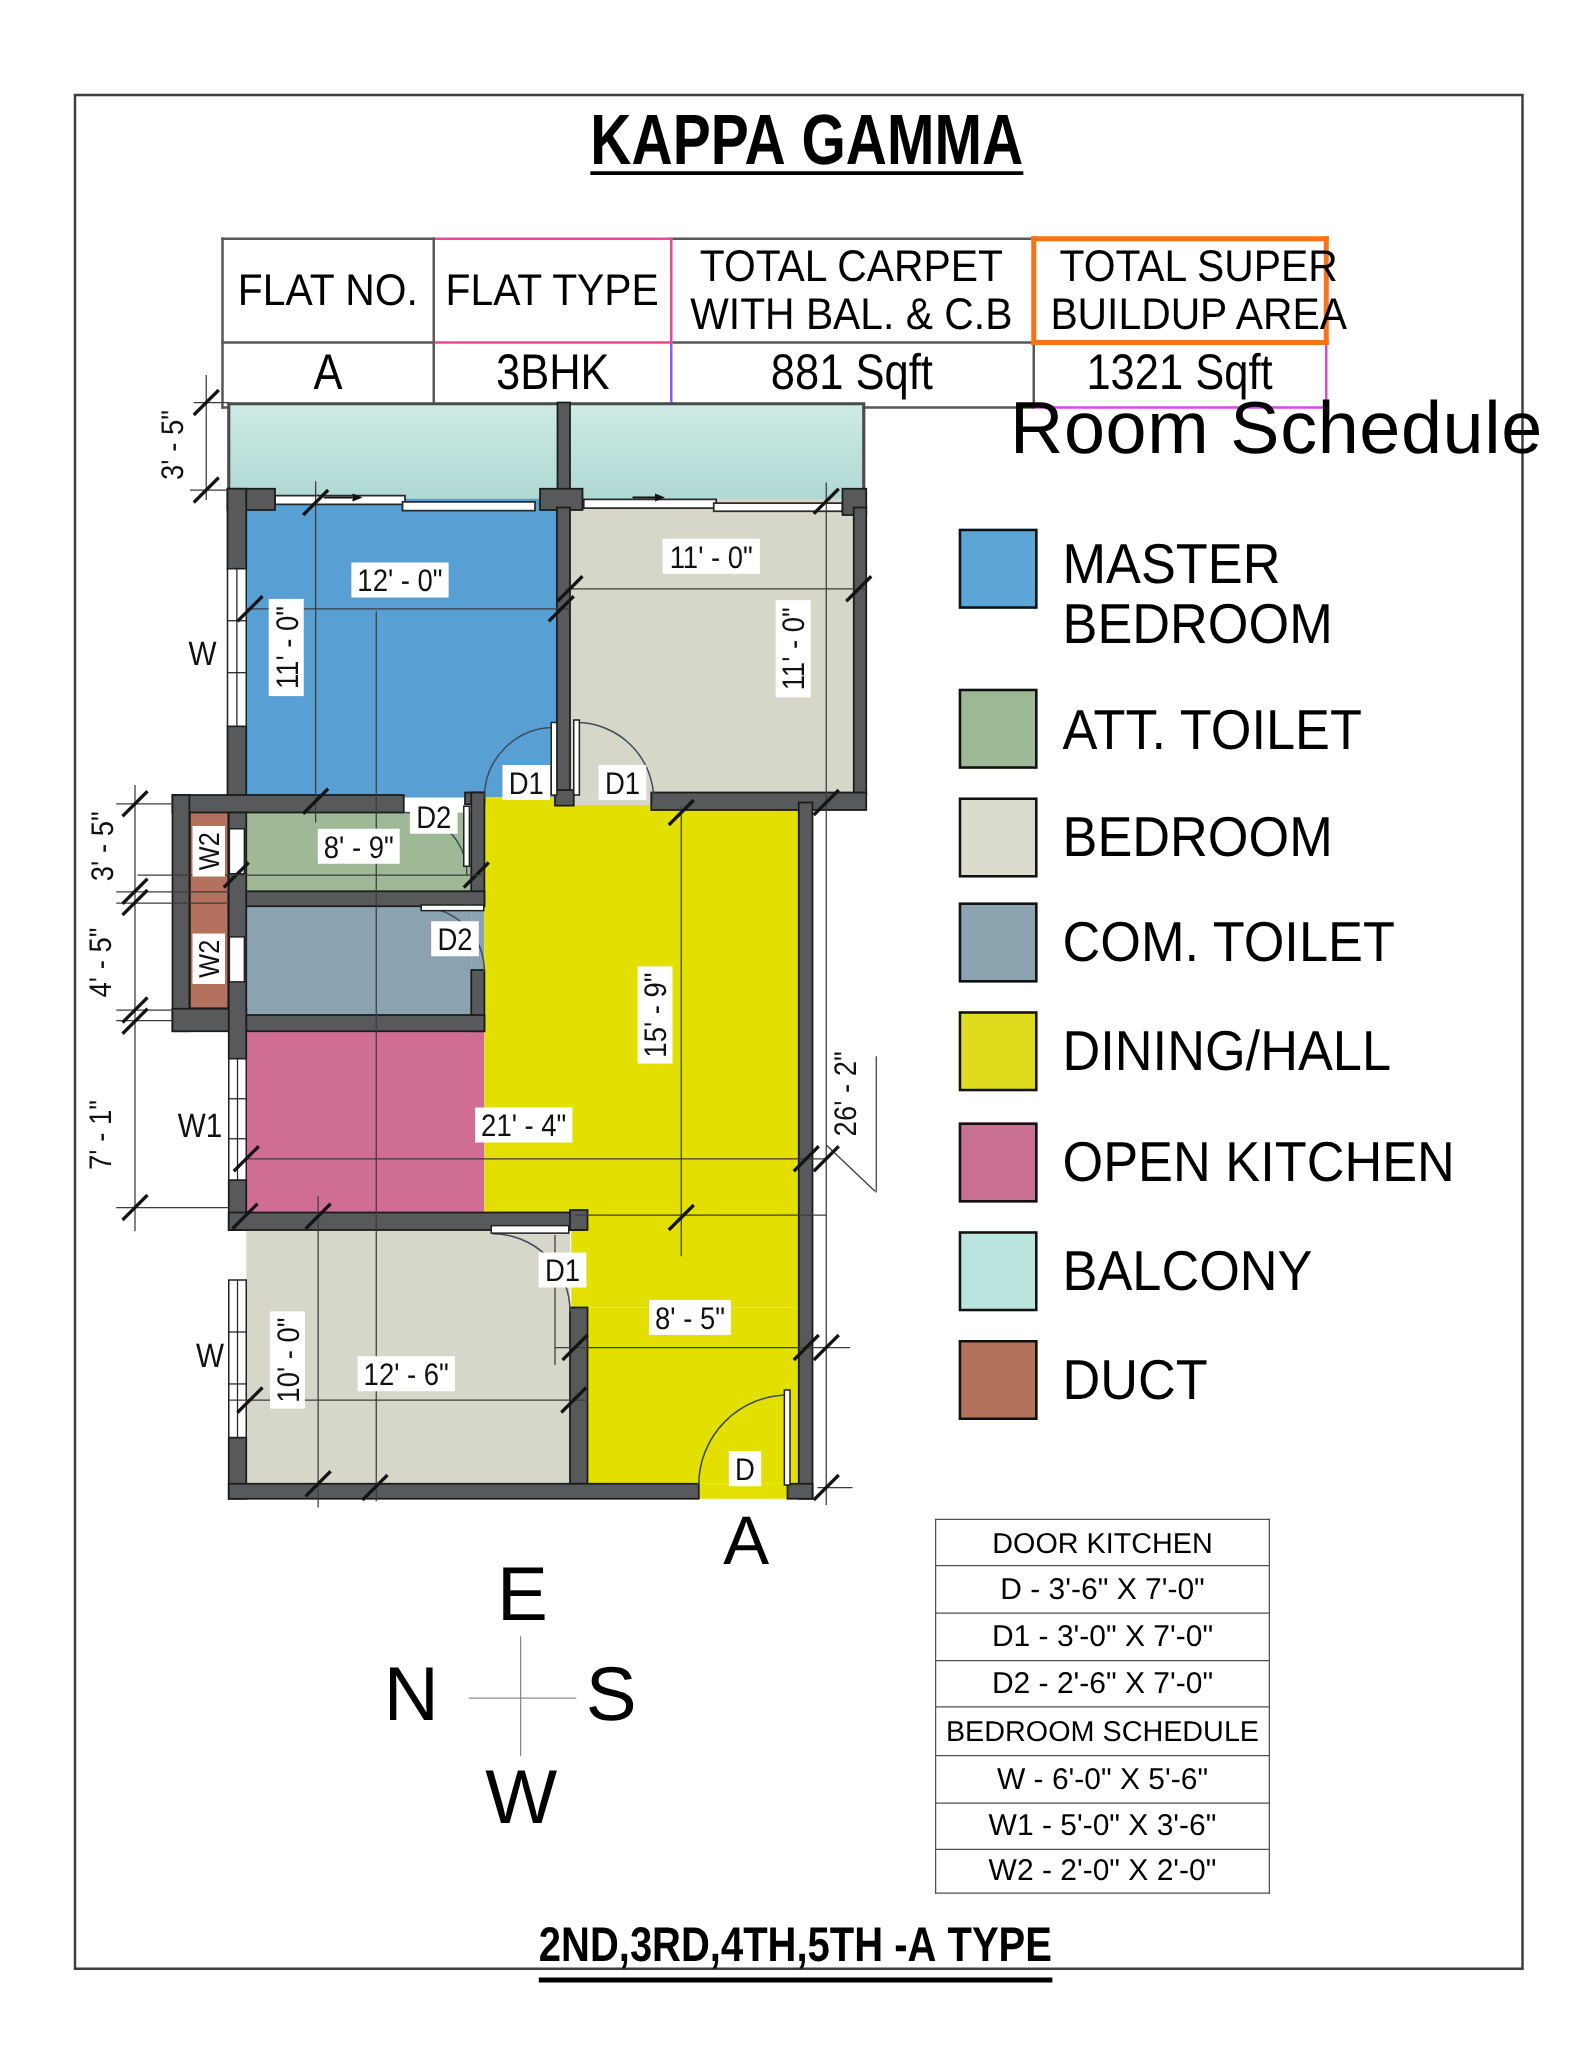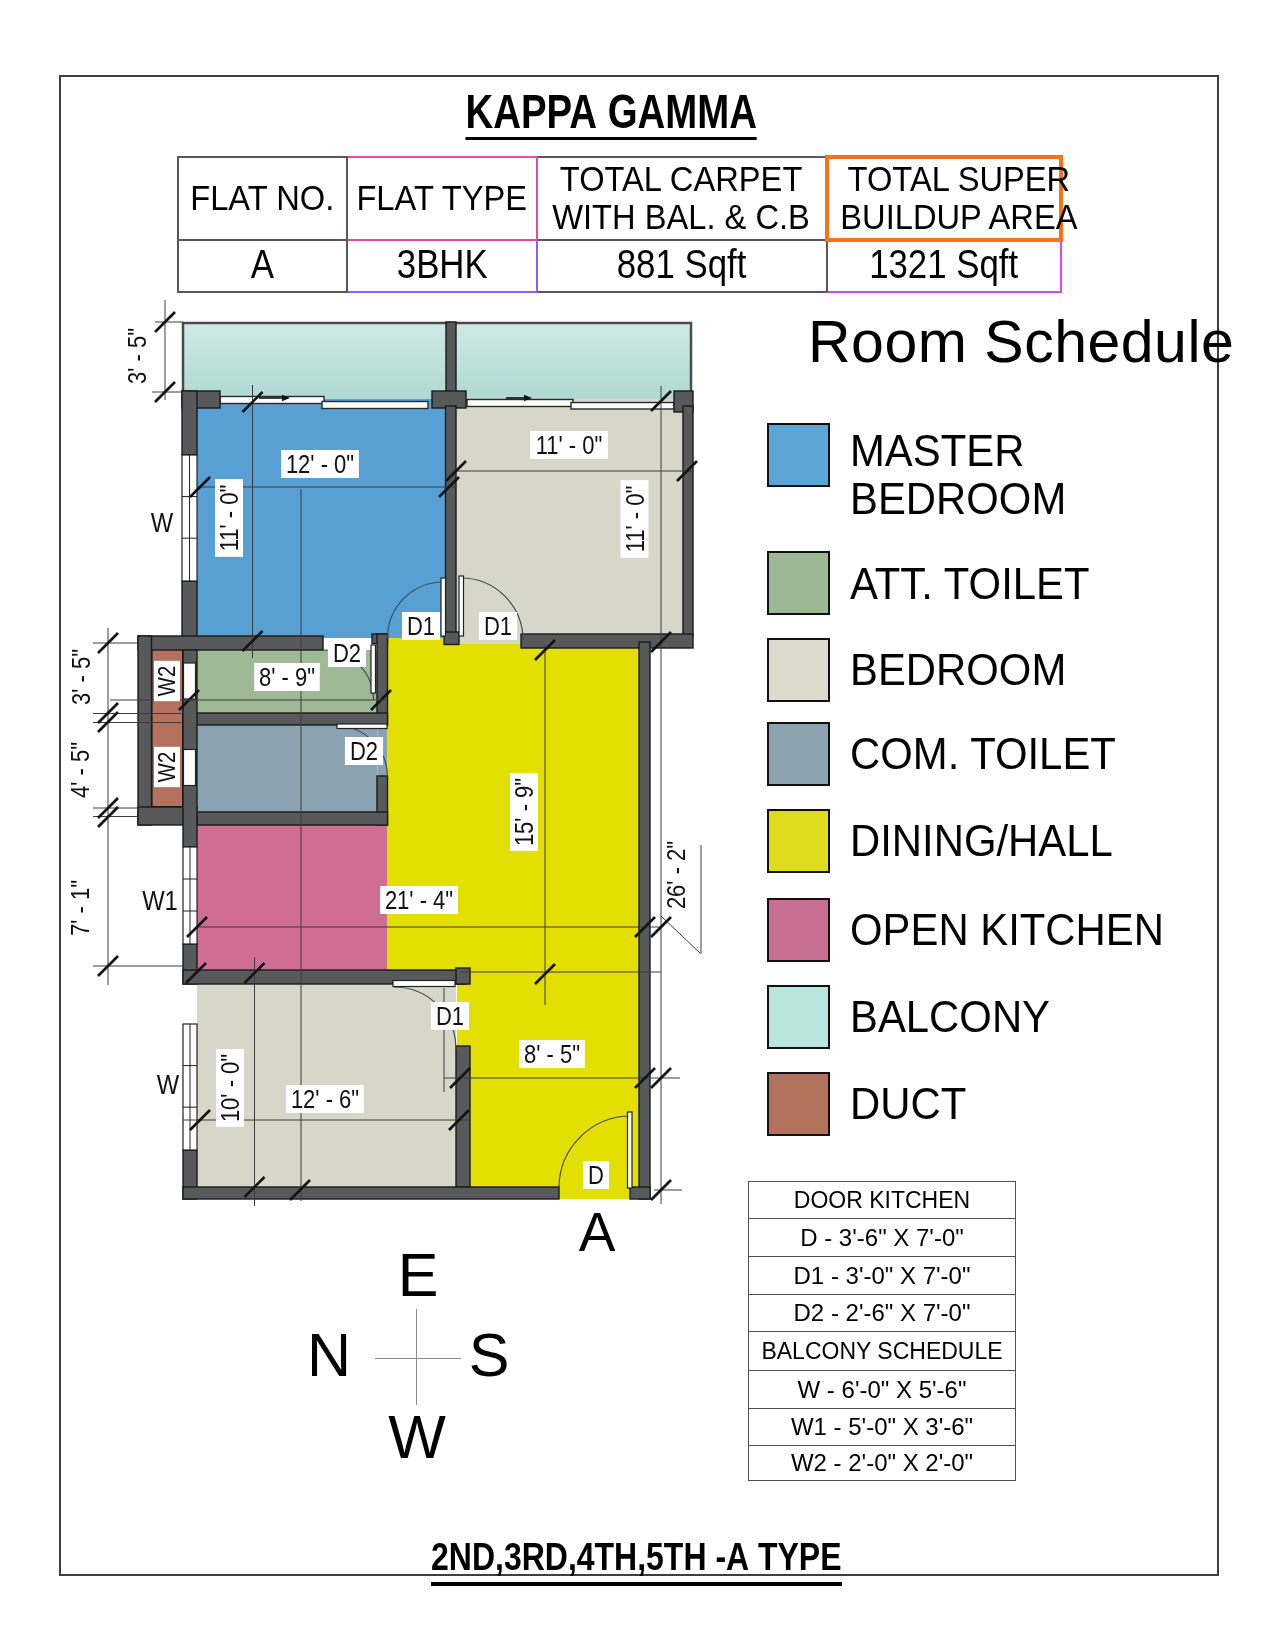--- a/index.html
+++ b/index.html
@@ -1,28 +1,28 @@
 <!DOCTYPE html>
 <html><head>
 <meta charset="utf-8">
 <style>
   html,body{margin:0;padding:0;}
   body{width:1275px;height:1650px;position:relative;background:#ffffff;
        font-family:"Liberation Sans", sans-serif;color:#000;overflow:hidden;}
   .abs{position:absolute;}
   .sqz{display:inline-block;transform:scaleX(0.92);transform-origin:center;white-space:nowrap;}
   .sqd{display:inline-block;transform:scaleX(0.87);transform-origin:center;white-space:nowrap;font-size:40px;position:relative;top:-2px;}
-  table{border-collapse:collapse;}
+  table{border-collapse:collapse;margin-top:34px;}
 </style>
 </head>
 <body>
 
 <div class="abs" style="left:59px;top:75px;width:1156px;height:1497px;border:2px solid #3f3f41;"></div>
 
-<div class="abs" style="left:429px;top:89px;width:400px;font-size:48px;font-weight:bold;line-height:46px;">
+<div class="abs" style="left:429px;top:89px;width:400px;text-align:center;font-size:57px;font-weight:bold;line-height:46px;">
   <span style="display:inline-block;transform:scaleX(0.80);transform-origin:center;border-bottom:3.5px solid #000;padding-bottom:2px;">KAPPA&nbsp;GAMMA</span>
 </div>
 
 <div class="abs" style="left:177px;top:155px;">
 <table style="width:883px;table-layout:fixed;font-size:35.5px;">
   <colgroup>
         <col style="width:169px">
         <col style="width:190px">
         <col style="width:290px">
         <col style="width:234px">
@@ -87,21 +87,21 @@
   <tr style="height:38px;">
           <td style="border:1.5px solid #505052;text-align:center;vertical-align:middle;">D - 3'-6" X 7'-0"</td>
         </tr>
   <tr style="height:38px;">
           <td style="border:1.5px solid #505052;text-align:center;vertical-align:middle;">D1 - 3'-0" X 7'-0"</td>
         </tr>
   <tr style="height:37px;">
           <td style="border:1.5px solid #505052;text-align:center;vertical-align:middle;">D2 - 2'-6" X 7'-0"</td>
         </tr>
   <tr style="height:39px;">
-          <td style="border:1.5px solid #505052;text-align:center;vertical-align:middle;font-size:23px;">BALCONY SCHEDULE</td>
+          <td style="border:1.5px solid #505052;text-align:center;vertical-align:middle;font-size:23px;">BEDROOM SCHEDULE</td>
         </tr>
   <tr style="height:38px;">
           <td style="border:1.5px solid #505052;text-align:center;vertical-align:middle;">W - 6'-0" X 5'-6"</td>
         </tr>
   <tr style="height:37px;">
           <td style="border:1.5px solid #505052;text-align:center;vertical-align:middle;">W1 - 5'-0" X 3'-6"</td>
         </tr>
   <tr style="height:35px;">
           <td style="border:1.5px solid #505052;text-align:center;vertical-align:middle;">W2 - 2'-0" X 2'-0"</td>
         </tr>

